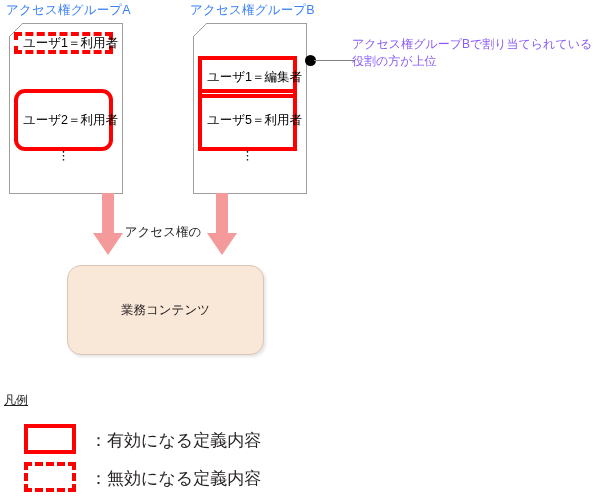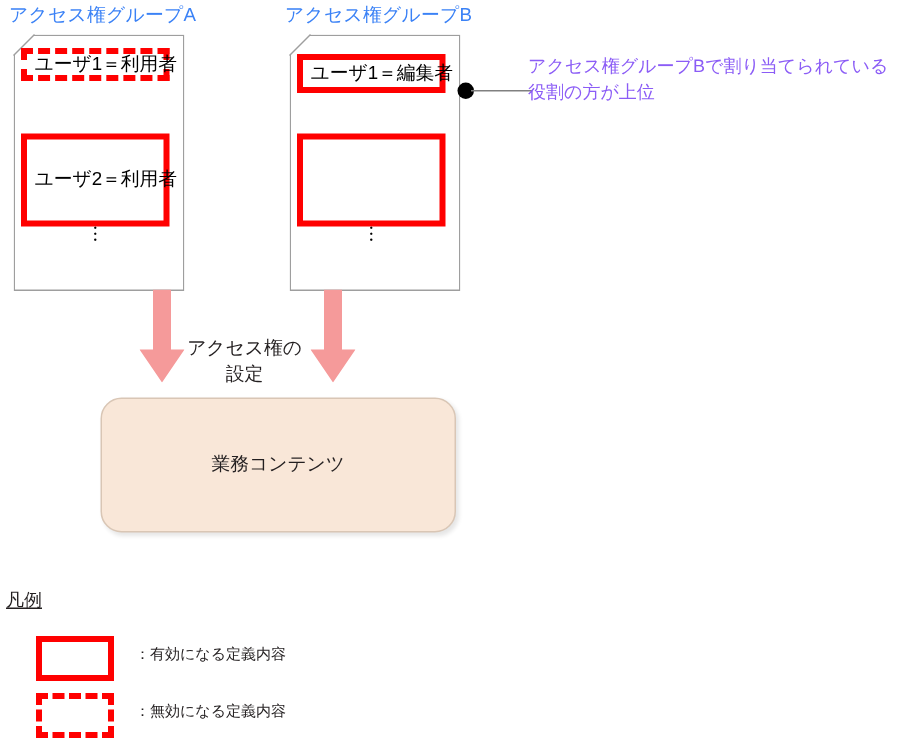--- a/index.html
+++ b/index.html
@@ -67,22 +67,22 @@
   }
   .row {
     font-size: 12.5px;
     line-height: 17px;
     white-space: nowrap;
     color: #000000;
   }
 
   
   #hl-a1 { left: 14px;  top: 32px;  width: 99px; height: 22px; }
-  #hl-a2 { left: 14px;  top: 89px;  width: 99px; height: 62px; }
-  #hl-b1 { left: 198px; top: 36px;  width: 99px; height: 26px; }
+  #hl-a2 { left: 14px;  top: 89px;  width: 99px; height: 62px; border-radius: 11px; }
+  #hl-b1 { left: 198px; top: 56px;  width: 99px; height: 42px; }
   #hl-b2 { left: 198px; top: 89px;  width: 99px; height: 62px; }
 
   
   .vdots {
     font-size: 12px;
     line-height: 9px;
     color: #000;
     text-align: center;
     width: 99px;
     letter-spacing: 0;
@@ -122,21 +122,21 @@
     width: 106px;
     text-align: center;
     font-size: 12.5px;
     line-height: 17px;
     color: #231f20;
   }
 
   
   #content-box {
     left: 67px; top: 265px;
-    width: 237px; height: 90px;
+    width: 197px; height: 90px;
     background: #f9e7d8;
     border: 1px solid #d9c6b5;
     border-radius: 14px;
     box-sizing: border-box;
     box-shadow: 2px 2px 3px rgba(0,0,0,0.10);
   }
   #content-box-label {
     position: absolute;
     left: 0; right: 0; top: 50%;
     transform: translateY(-50%);
@@ -163,21 +163,21 @@
     box-sizing: border-box;
     background: #ffffff;
   }
   .legend-swatch.solid  { border: 4px solid #ff0000; }
   .legend-swatch.dashed { border: 4px dashed #ff0000; }
 
   .legend-label {
     position: absolute;
     left: 66px; top: 5px;
     white-space: nowrap;
-    font-size: 10px;
+    font-size: 17px;
     color: #231f20;
   }
 </style>
 </head>
 <body>
 
 <div class="abs group-title" id="title-a">アクセス権グループA</div>
 
 <div class="abs doc" id="doc-a"></div>
 <svg class="abs doc-fold" id="fold-a" viewBox="0 0 22 22">
@@ -208,41 +208,41 @@
 </svg>
 
 <div class="abs hl hl-solid" id="hl-b1">
   <div class="hl-rows">
     <div class="row">ユーザ1＝編集者</div>
   </div>
 </div>
 
 <div class="abs hl hl-solid" id="hl-b2">
   <div class="hl-rows">
+    <div class="row">ユーザ5＝利用者</div>
   </div>
 </div>
 
 <div class="abs vdots" id="dots-b">
   <span>︙</span>
 </div>
 
 <div class="abs" id="callout-dot"></div>
 <div class="abs" id="callout-line"></div>
 <div class="abs" id="callout-text">アクセス権グループBで割り当てられている役割の方が上位</div>
 
 <svg class="abs arrow-down" id="arrow-left" viewBox="0 0 30 62">
   <polygon points="9,0 21,0 21,40 30,40 15,62 0,40 9,40" fill="#f59a9a"></polygon>
 </svg>
 <svg class="abs arrow-down" id="arrow-right" viewBox="0 0 30 62">
   <polygon points="9,0 21,0 21,40 30,40 15,62 0,40 9,40" fill="#f59a9a"></polygon>
 </svg>
 
 <div class="abs" id="arrow-caption">
   <div>アクセス権の</div>
-  <div>設定</div>
 </div>
 
 <div class="abs" id="content-box">
   <div id="content-box-label">業務コンテンツ</div>
 </div>
 
 <div class="abs" id="legend-title">凡例</div>
 
 <div class="abs legend-row" id="legend-row-1">
   <div class="legend-swatch solid"></div>

